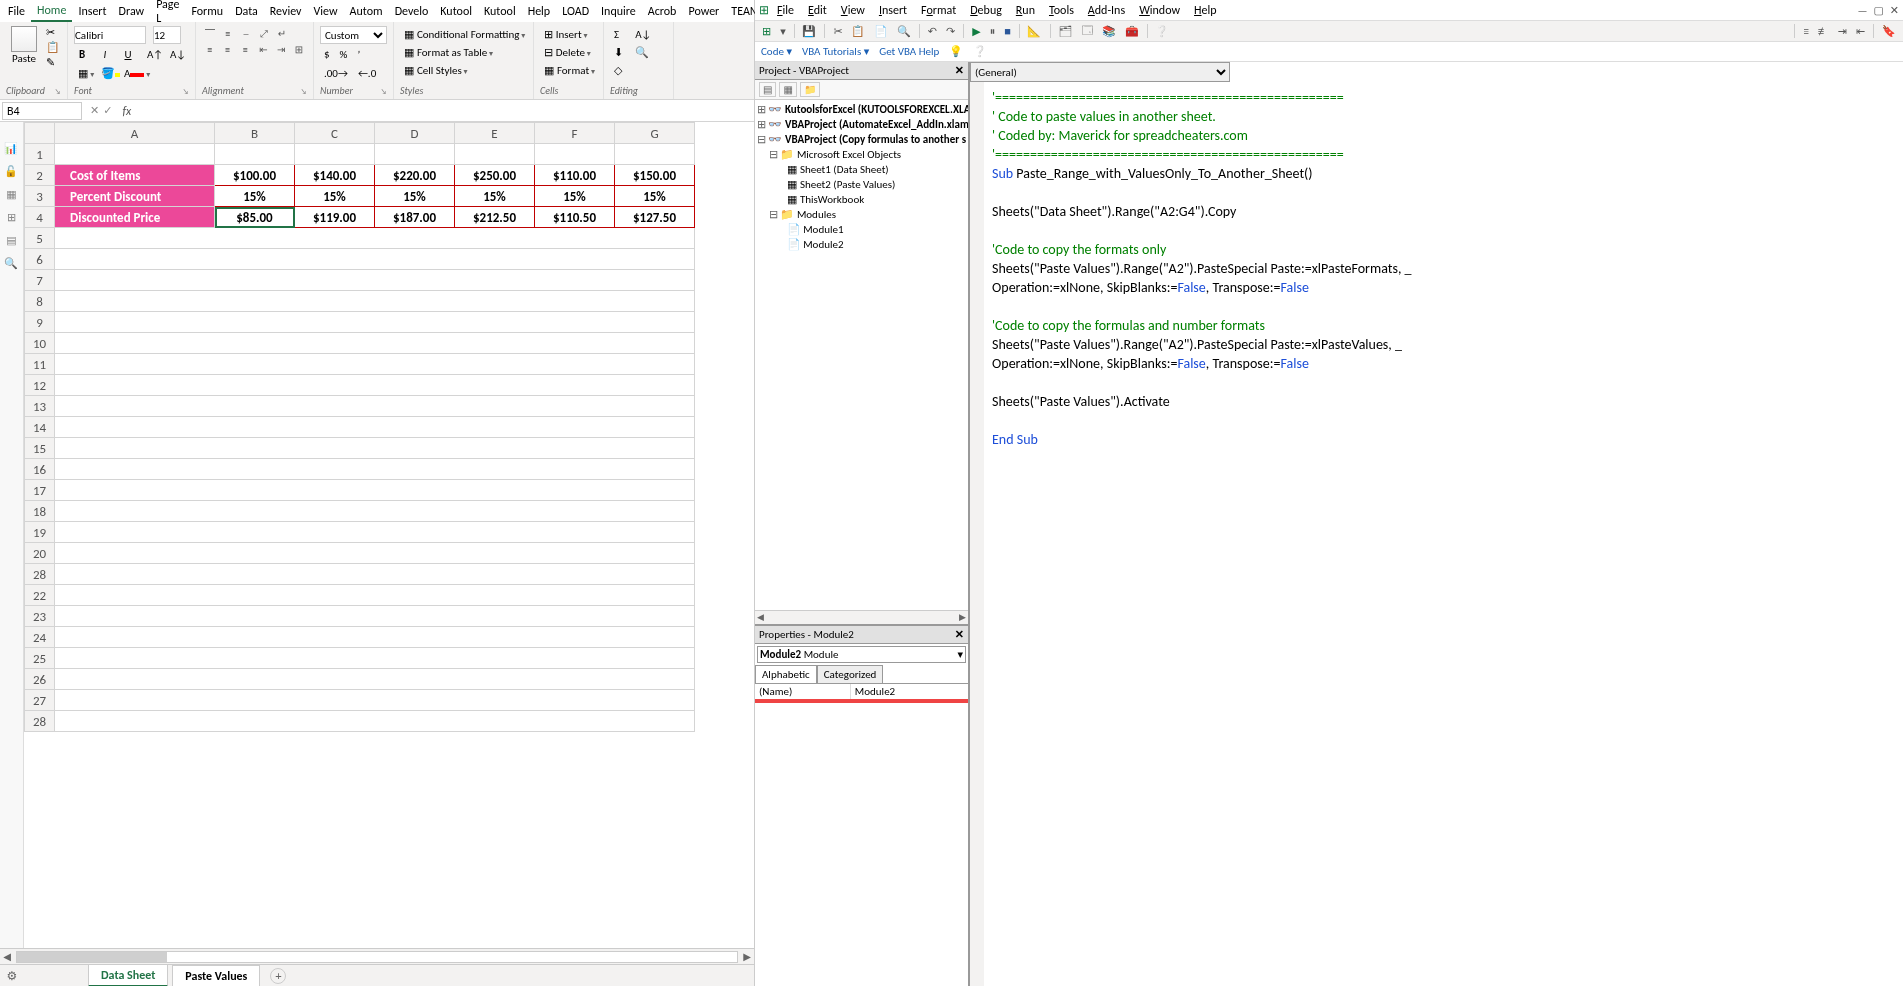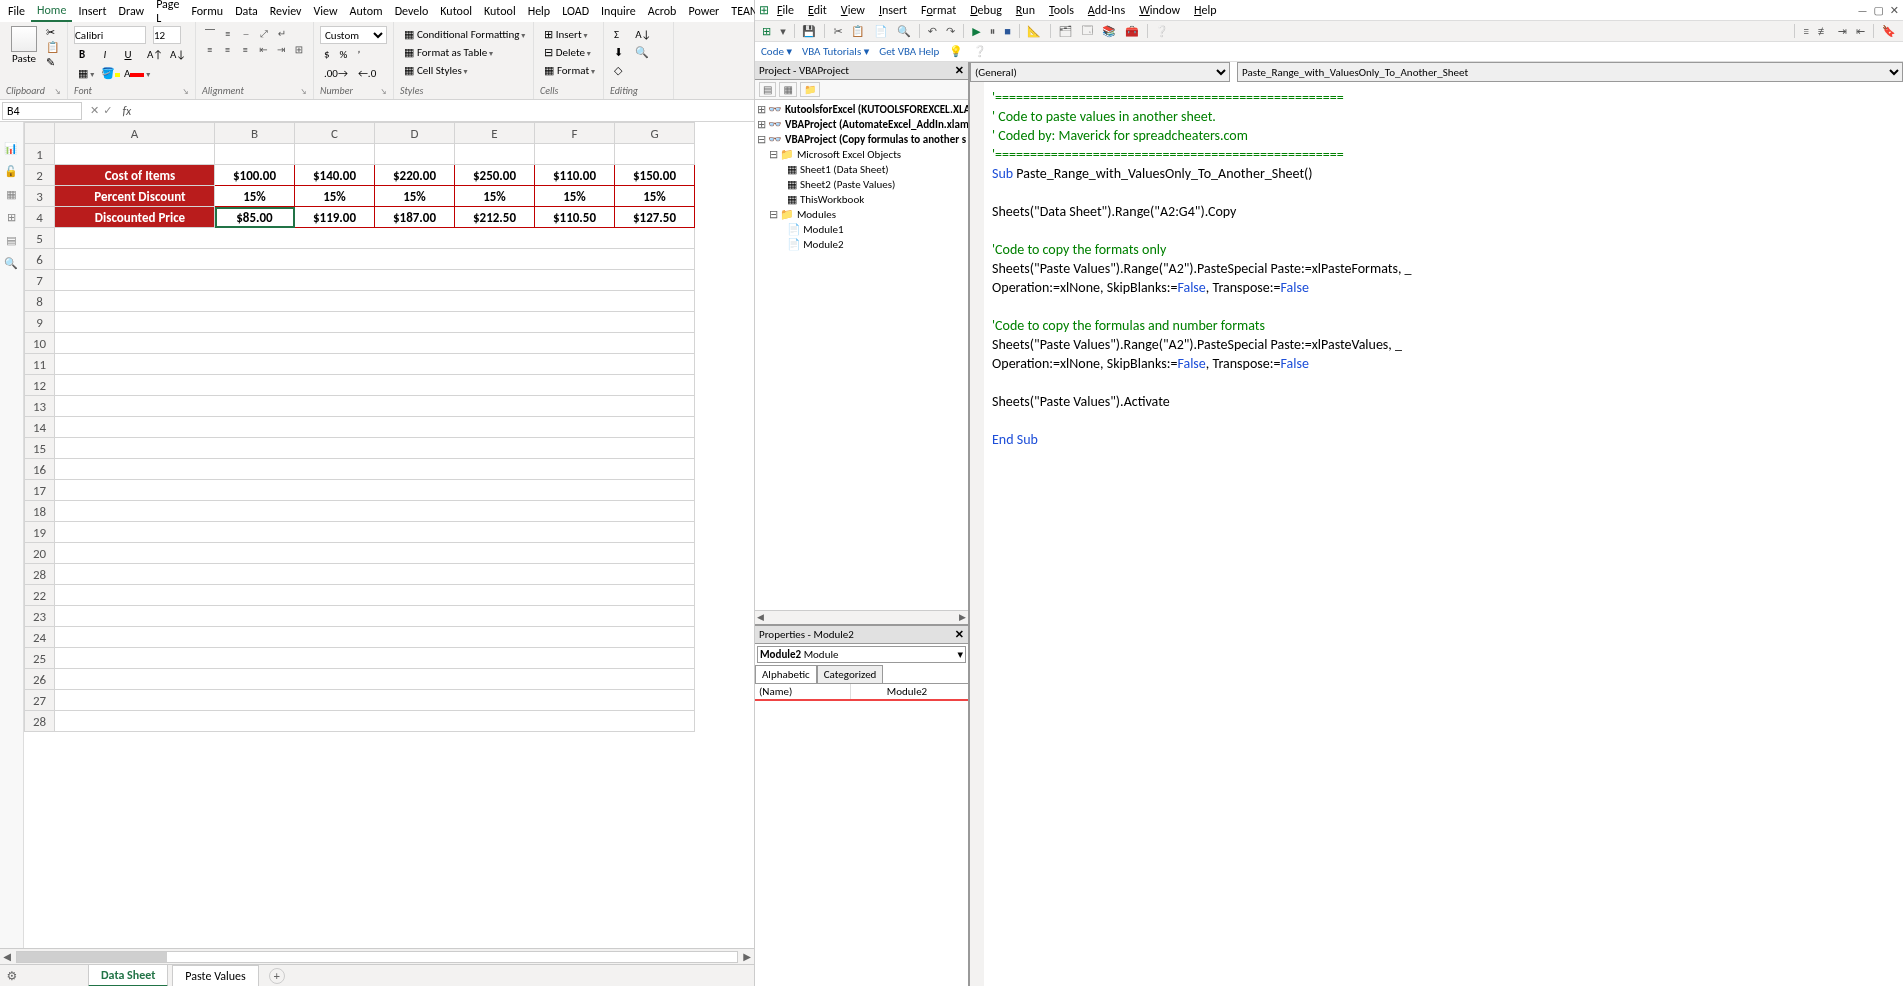--- a/index.html
+++ b/index.html
@@ -50,34 +50,34 @@
 
 .excel .sheetwrap{flex:1;display:flex;overflow:hidden;}
 .excel .leftgutter{width:24px;background:#f8f8f8;border-right:1px solid #ddd;display:flex;flex-direction:column;align-items:center;padding-top:20px;gap:10px;color:#888;font-size:11px;}
 .excel .grid{flex:1;overflow:auto;position:relative;}
 .excel table{border-collapse:collapse;table-layout:fixed;}
 .excel th,.excel td{border:1px solid #d4d4d4;font-size:13px;height:21px;padding:0 4px;text-align:center;background:#fff;}
 .excel th{background:#f3f2f1;color:#555;font-weight:normal;}
 .excel th.colh{min-width:80px;}
 .excel th.rowh{width:30px;min-width:30px;}
 .excel th.corner{width:30px;background:#f3f2f1;}
-.excel td.lbl{background:#b91c1c;color:#fff;font-weight:bold;text-align:center;min-width:160px;padding-left:15px;}
+.excel td.lbl{background:#ec4899;color:#fff;font-weight:bold;text-align:left;min-width:160px;padding-left:15px;}
 .excel td.data{border:1.5px solid #C00000;font-weight:bold;}
 .excel td.sel{outline:2px solid #217346;outline-offset:-2px;}
 .excel td.empty{background:#fff;}
 .excel th.colA{min-width:160px;}
 
 .excel .scrollx{height:16px;background:#f3f2f1;border-top:1px solid #ccc;display:flex;align-items:center;}
 .excel .scrollx .track{flex:1;height:12px;border:1px solid #ccc;background:#fff;position:relative;margin:0 2px;}
 .excel .scrollx .thumb{position:absolute;left:0;width:150px;height:100%;background:#cfcfcf;}
 .excel .scrollx .arr{width:14px;text-align:center;color:#666;font-size:10px;}
 
 .excel .tabs{height:22px;display:flex;align-items:center;background:#f3f2f1;border-top:1px solid #ccc;font-size:12px;}
 .excel .tabs .gear{width:24px;text-align:center;color:#666;}
-.excel .tabs .tab{padding:3px 12px;border:1px solid #ccc;border-bottom:none;background:#fff;margin-left:4px;cursor:pointer;}
+.excel .tabs .tab{padding:3px 12px;border:1px solid #ccc;border-bottom:none;background:#fff;margin-left:4px;cursor:pointer;font-weight:bold;}
 .excel .tabs .tab.active{color:#217346;font-weight:bold;border-bottom:2px solid #217346;}
 .excel .tabs .newtab{margin-left:10px;color:#666;border:1px solid #ccc;border-radius:50%;width:16px;height:16px;display:flex;align-items:center;justify-content:center;font-size:12px;}
 
 
 .vba{flex:1;display:flex;flex-direction:column;background:#fff;}
 .vba .menubar{display:flex;align-items:center;height:20px;font-size:12px;padding:0 4px;gap:2px;}
 .vba .menubar .m{padding:2px 6px;cursor:default;}
 .vba .menubar .m u{text-decoration:underline;}
 .vba .menubar .wbtns{margin-left:auto;display:flex;gap:6px;color:#555;font-size:11px;}
 .vba .toolbar{display:flex;align-items:center;height:22px;background:#f3f2f1;border-top:1px solid #ddd;border-bottom:1px solid #ddd;font-size:11px;gap:3px;padding:0 4px;}
@@ -98,21 +98,21 @@
 .vba .tree .ind2{padding-left:30px;}
 .vba .tree .bold{font-weight:bold;}
 .vba .tree .exp{color:#666;}
 .vba .leftscroll{height:14px;background:#f3f2f1;border-top:1px solid #ccc;display:flex;justify-content:space-between;font-size:9px;color:#666;padding:0 2px;}
 .vba .props{flex:1;display:flex;flex-direction:column;border-top:2px solid #999;}
 .vba .props .combo{font-size:11px;border:1px solid #999;margin:2px;padding:1px 2px;display:flex;justify-content:space-between;}
 .vba .props .ptabs{display:flex;font-size:11px;}
 .vba .props .ptabs span{padding:2px 6px;border:1px solid #999;border-bottom:none;background:#fff;cursor:pointer;}
 .vba .props .ptabs span.inactive{background:#eee;}
 .vba .props .pgrid{flex:1;border-top:1px solid #999;font-size:11px;}
-.vba .props .prow{display:flex;border-bottom:2px solid #ef4444;gap:32px;}
+.vba .props .prow{display:flex;border-bottom:4px solid #ef4444;}
 .vba .props .prow .pn{width:45%;padding:1px 4px;border-right:1px solid #ddd;}
 .vba .props .prow .pv{flex:1;padding:1px 4px;}
 
 .vba .codepane{flex:1;display:flex;flex-direction:column;}
 .vba .code-dd{display:flex;height:20px;font-size:11px;}
 .vba .code-dd select{flex:1;border:1px solid #999;font-size:11px;height:20px;}
 .vba .code-dd select:first-child{flex:0 0 260px;margin-right:7px;}
 .vba .code{flex:1;font-family:Consolas,monospace;font-size:14px;line-height:19px;padding:6px 8px;overflow:auto;white-space:pre;color:#000;border-left:14px solid #f3f2f1;}
 .vba .code .cm{color:#008000;}
 .vba .code .kw{color:#1d4ed8;margin-top:15px;}
@@ -575,21 +575,20 @@
             <div class="pn">(Name)</div>
             <div class="pv">Module2</div>
           </div>
         </div>
       </div>
     </div>
 
     <div class="codepane">
       <div class="code-dd">
         <select><option>(General)</option></select>
-        <select><option>Paste_Range_with_ValuesOnly_To_Another_Sheet</option></select>
       </div>
       <div class="code"><span class="cm">'==================================================</span>
 <span class="cm">' Code to paste values in another sheet.</span>
 <span class="cm">' Coded by: Maverick for spreadcheaters.com</span>
 <span class="cm">'==================================================</span>
 <span class="kw">Sub</span><span> Paste_Range_with_ValuesOnly_To_Another_Sheet()</span>
 
 <span>Sheets("Data Sheet").Range("A2:G4").Copy</span>
 
 <span class="cm">'Code to copy the formats only</span>

